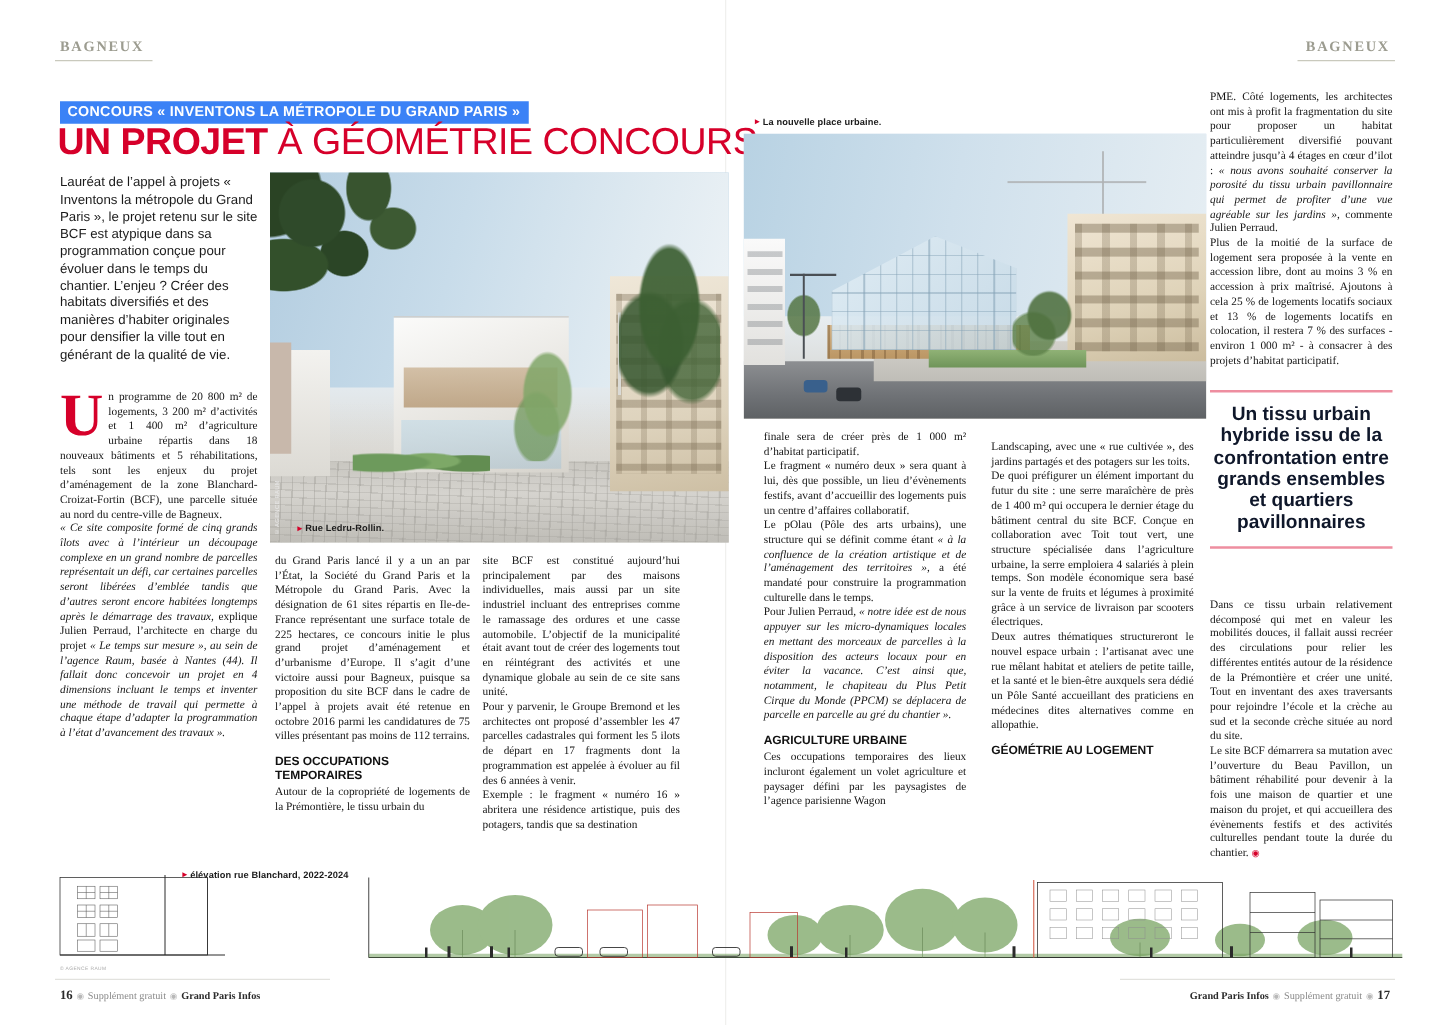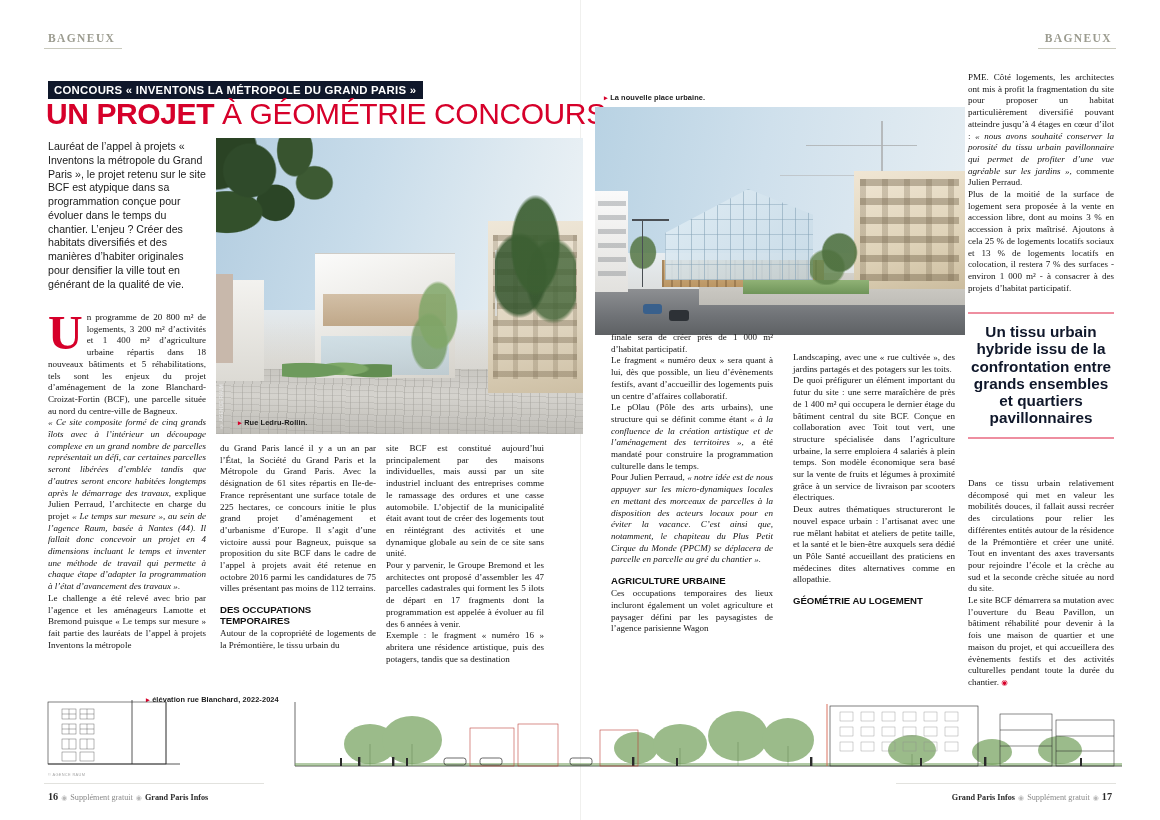--- a/index.html
+++ b/index.html
@@ -25,21 +25,21 @@
   }
   .runrule-l { left: 44px; width: 78px; }
   .runrule-r { right: 44px; width: 78px; }
 
   
   .gutter { position: absolute; top: 0; left: 580px; width: 1px; height: 820px; background: #f0f0ee; }
 
   
   .kicker-wrap { position: absolute; left: 48px; top: 80px; width: 492px; }
   .kicker {
-    display: inline-block; background: #0f172a; color: #fff;
+    display: inline-block; background: #3b82f6; color: #fff;
     font-family: "Liberation Sans", sans-serif;
     font-weight: bold; font-size: 11.4px; letter-spacing: 0.25px;
     padding: 3px 7px 3px 6px;
   }
   .kicker-rule { position: absolute; left: 48px; top: 97px; width: 492px; height: 2px; background: #f2b9c4; z-index:-1;}
   .headline {
     position: absolute; left: 46px; top: 99px; width: 520px;
     font-family: "Liberation Sans", sans-serif;
     font-size: 30px; line-height: 1.02; color: #d6002a;
     letter-spacing: -0.4px; white-space: nowrap;
@@ -78,21 +78,21 @@
     float: left; font-family: "Liberation Serif", serif;
     font-weight: bold; color: #d6002a;
     font-size: 48px; line-height: 0.80;
     margin: 2px 4px 0 0; padding: 0;
   }
 
   
   #col1 { left: 48px;  top: 312px; width: 158px; }
   #col2 { left: 220px; top: 443px; width: 156px; }
   #col3 { left: 386px; top: 443px; width: 158px; }
-  #col4 { left: 611px; top: 332px; width: 162px; }
+  #col4 { left: 611px; top: 344px; width: 162px; }
   #col5 { left: 793px; top: 352px; width: 162px; }
   #col6a { left: 968px; top: 72px;  width: 146px; }
   #col6b { left: 968px; top: 478px; width: 146px; }
 
   
   .photo { position: absolute; overflow: hidden; }
   .photo .credit {
     position: absolute; left: 3px; bottom: 6px;
     font-family: "Liberation Sans", sans-serif;
     font-size: 4.6px; color: #e8e8e8; letter-spacing: .3px;
@@ -291,21 +291,20 @@
     <div class="p2-treeL"></div>
     <div class="p2-lamp"></div>
     <div class="p2-carA"></div>
     <div class="p2-carB"></div>
   </div>
   <div class="caption" style="left:604px; top:93px;"><span class="tri">▸</span><span>La nouvelle place urbaine.</span></div>
 
   <div class="col" id="col1">
     <p><span class="dropcap">U</span><span>n programme de 20 800 m² de logements, 3 200 m² d’activités et 1 400 m² d’agriculture urbaine répartis dans 18 nouveaux bâtiments et 5 réhabilitations, tels sont les enjeux du projet d’aménagement de la zone Blanchard-Croizat-Fortin (BCF), une parcelle située au nord du centre-ville de Bagneux.</span></p>
     <p><i>« Ce site composite formé de cinq grands îlots avec à l’intérieur un découpage complexe en un grand nombre de parcelles représentait un défi, car certaines parcelles seront libérées d’emblée tandis que d’autres seront encore habitées longtemps après le démarrage des travaux,</i><span> explique Julien Perraud, l’architecte en charge du projet </span><i>« Le temps sur mesure », au sein de l’agence Raum, basée à Nantes (44). Il fallait donc concevoir un projet en 4 dimensions incluant le temps et inventer une méthode de travail qui permette à chaque étape d’adapter la programmation à l’état d’avancement des travaux ».</i></p>
-    <p>Le challenge a été relevé avec brio par l’agence et les aménageurs Lamotte et Bremond puisque « Le temps sur mesure » fait partie des lauréats de l’appel à projets Inventons la métropole</p>
   </div>
 
   <div class="col" id="col2">
     <p>du Grand Paris lancé il y a un an par l’État, la Société du Grand Paris et la Métropole du Grand Paris. Avec la désignation de 61 sites répartis en Ile-de-France représentant une surface totale de 225 hectares, ce concours initie le plus grand projet d’aménagement et d’urbanisme d’Europe. Il s’agit d’une victoire aussi pour Bagneux, puisque sa proposition du site BCF dans le cadre de l’appel à projets avait été retenue en octobre 2016 parmi les candidatures de 75 villes présentant pas moins de 112 terrains.</p>
     <div class="subhead">DES OCCUPATIONS TEMPORAIRES</div>
     <p>Autour de la copropriété de logements de la Prémontière, le tissu urbain du</p>
   </div>
 
   <div class="col" id="col3">
     <p>site BCF est constitué aujourd’hui principalement par des maisons individuelles, mais aussi par un site industriel incluant des entreprises comme le ramassage des ordures et une casse automobile. L’objectif de la municipalité était avant tout de créer des logements tout en réintégrant des activités et une dynamique globale au sein de ce site sans unité.</p>

